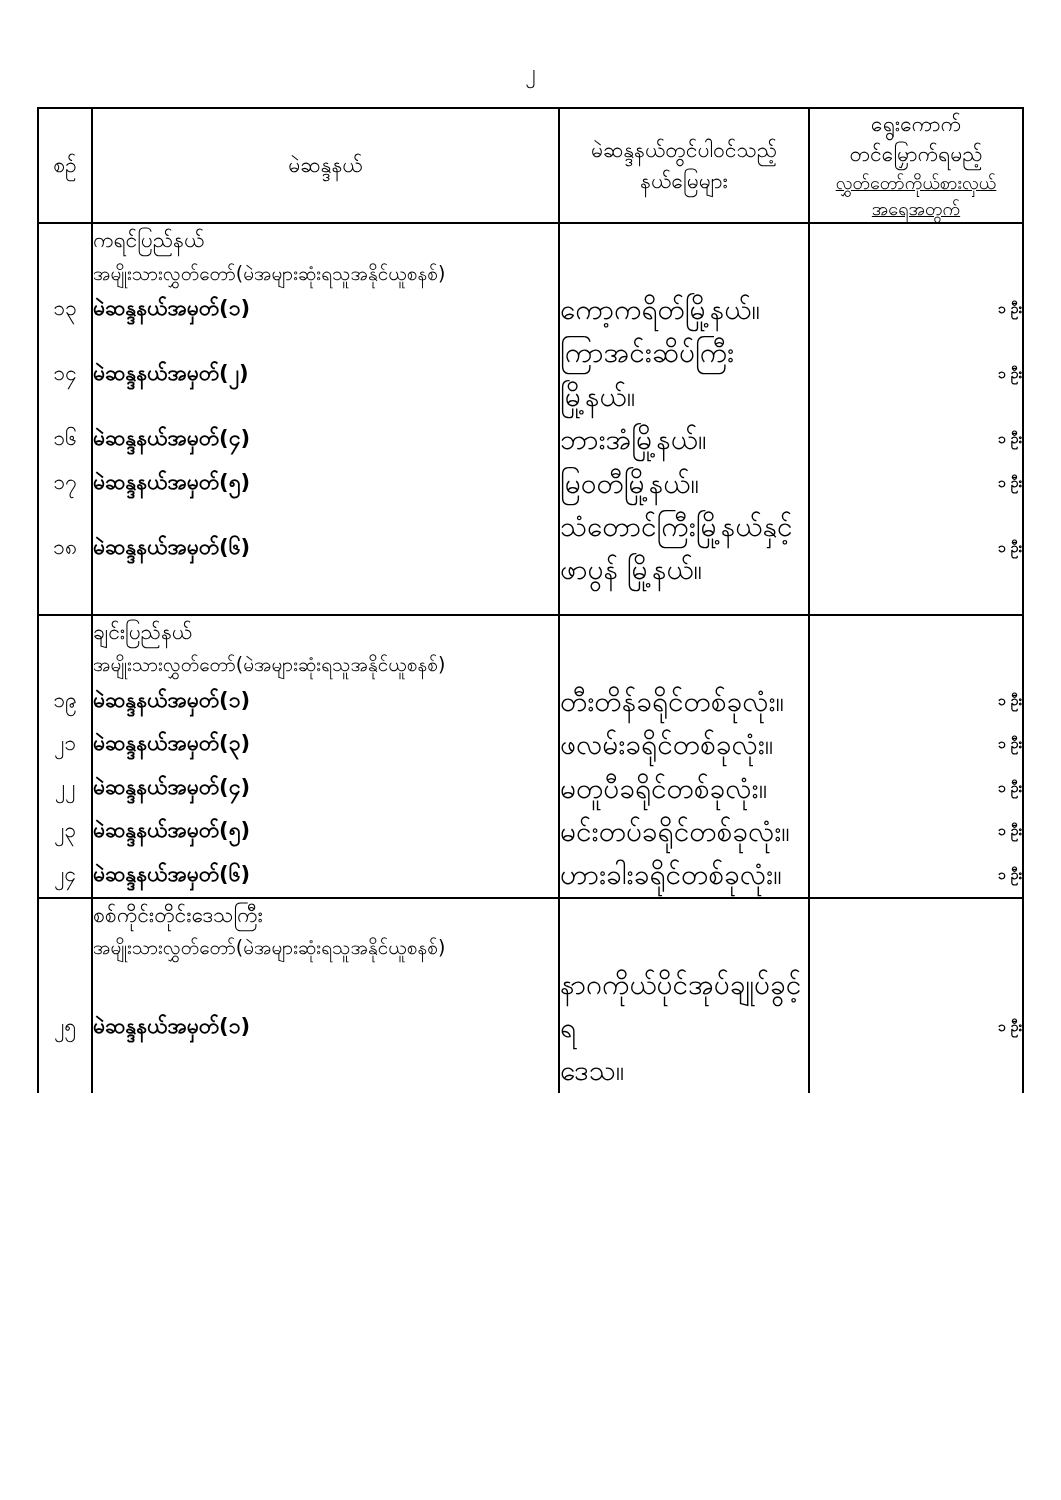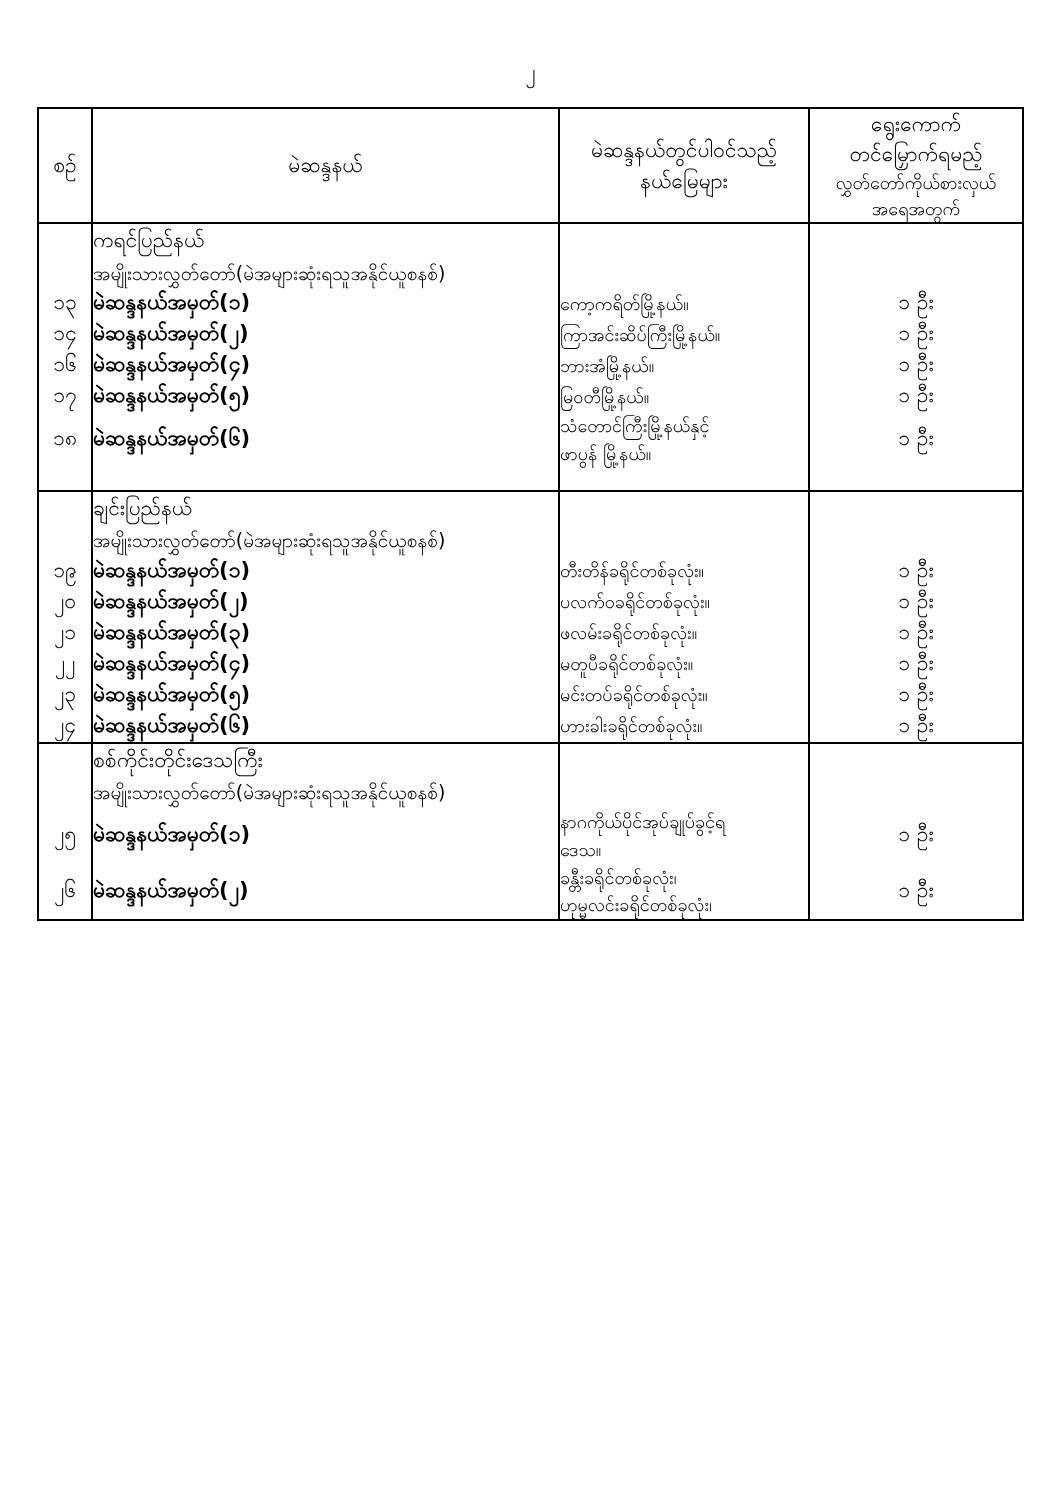--- a/index.html
+++ b/index.html
@@ -50,20 +50,21 @@
     font-size: 21px;
     line-height: 1.5;
     padding: 14px 6px 16px 6px;
     vertical-align: middle;
     margin-left: 33px;
   }
   .th-cell .small {
     font-size: 18px;
     display: block;
     line-height: 1.45;
+    text-decoration: underline;
   }
   .th-cell .big {
     display: block;
     line-height: 1.45;
   }
   .group-head {
     font-size: 21px;
     line-height: 1.55;
     padding: 16px 0 10px 14px;
     text-align: left;
@@ -80,29 +81,30 @@
     white-space: nowrap;
   }
   .cell-name {
     text-align: left;
     font-size: 21px;
     padding: 9px 0 9px 14px;
     font-weight: bold;
   }
   .cell-area {
     text-align: left;
-    font-size: 18px;
+    font-size: 28px;
     padding: 9px 8px 9px 12px;
     line-height: 1.55;
   }
   .cell-count {
-    text-align: center;
-    font-size: 21px;
+    text-align: right;
+    font-size: 14px;
     padding: 9px 2px;
     vertical-align: top;
+    font-weight: bold;
   }
   tr.spacer-row td {
     height: 22px;
     border-left: 2px solid #000;
     border-right: 2px solid #000;
     border-top: none;
     border-bottom: none;
   }
   .noborder-top { border-top: none !important; }
   .noborder-bottom { border-bottom: none !important; }
@@ -216,28 +218,20 @@
 
       <tr>
         <td class="cell-no noborder-top noborder-bottom">၁၉</td>
         <td class="cell-name noborder-top noborder-bottom">မဲဆန္ဒနယ်အမှတ်(၁)</td>
         <td class="cell-area noborder-top noborder-bottom">
           <div>တီးတိန်ခရိုင်တစ်ခုလုံး။</div>
         </td>
         <td class="cell-count noborder-top noborder-bottom">၁ ဦး</td>
       </tr>
 
-      <tr>
-        <td class="cell-no noborder-top noborder-bottom">၂၀</td>
-        <td class="cell-name noborder-top noborder-bottom">မဲဆန္ဒနယ်အမှတ်(၂)</td>
-        <td class="cell-area noborder-top noborder-bottom">
-          <div>ပလက်ဝခရိုင်တစ်ခုလုံး။</div>
-        </td>
-        <td class="cell-count noborder-top noborder-bottom">၁ ဦး</td>
-      </tr>
 
       <tr>
         <td class="cell-no noborder-top noborder-bottom">၂၁</td>
         <td class="cell-name noborder-top noborder-bottom">မဲဆန္ဒနယ်အမှတ်(၃)</td>
         <td class="cell-area noborder-top noborder-bottom">
           <div>ဖလမ်းခရိုင်တစ်ခုလုံး။</div>
         </td>
         <td class="cell-count noborder-top noborder-bottom">၁ ဦး</td>
       </tr>
 
@@ -281,26 +275,17 @@
       <tr>
         <td class="cell-no noborder-top noborder-bottom tall">၂၅</td>
         <td class="cell-name noborder-top noborder-bottom tall">မဲဆန္ဒနယ်အမှတ်(၁)</td>
         <td class="cell-area noborder-top noborder-bottom tall">
           <div>နာဂကိုယ်ပိုင်အုပ်ချုပ်ခွင့်ရ</div>
           <div>ဒေသ။</div>
         </td>
         <td class="cell-count noborder-top noborder-bottom tall">၁ ဦး</td>
       </tr>
 
-      <tr>
-        <td class="cell-no noborder-top tall">၂၆</td>
-        <td class="cell-name noborder-top tall">မဲဆန္ဒနယ်အမှတ်(၂)</td>
-        <td class="cell-area noborder-top tall">
-          <div>ခန္တီးခရိုင်တစ်ခုလုံး၊</div>
-          <div>ဟုမ္မလင်းခရိုင်တစ်ခုလုံး၊</div>
-        </td>
-        <td class="cell-count noborder-top tall">၁ ဦး</td>
-      </tr>
 
     </tbody>
   </table>
 
 </div>
 
 </body></html>

